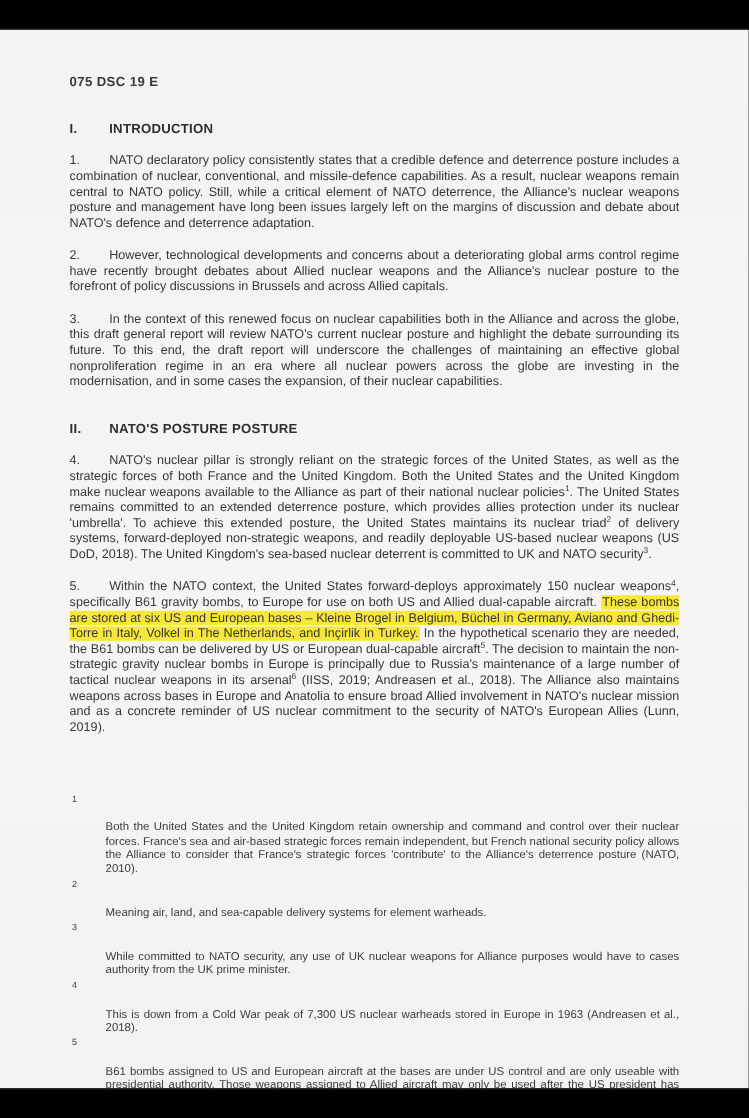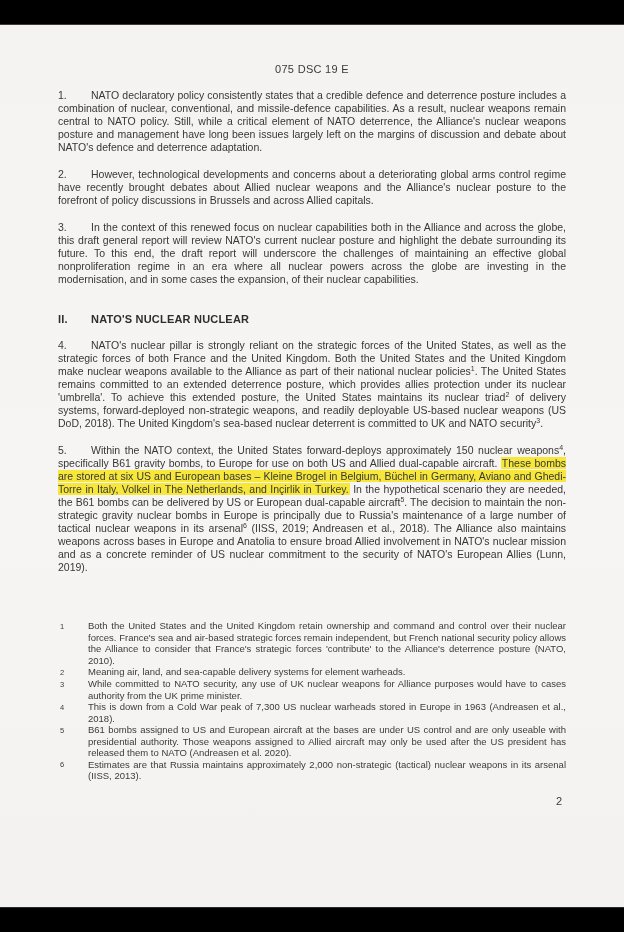--- a/index.html
+++ b/index.html
@@ -18,24 +18,25 @@
   .black-bar.bottom { bottom: 0; height: 24px; border-top: 1px solid #2a2a2a; }
   .paper {
     position: absolute; top: 25px; bottom: 25px; left: 0; right: 0;
     background: linear-gradient(180deg, #f4f3f1 0%, #f6f5f3 55%, #f3f2f0 100%);
     padding: 38px 58px 0 58px;
     box-sizing: border-box;
     overflow: hidden;
     color: #343434;
   }
   .doc-ref {
-    text-align: center;
+    text-align: left;
     font-size: 11px;
     letter-spacing: 0.3px;
     color: #3a3a3a;
+    font-weight: bold;
   }
   .heading {
     margin-top: 27px;
     font-size: 11px;
     font-weight: bold;
     color: #2e2e2e;
     letter-spacing: 0.2px;
   }
   .heading .numeral { display: inline-block; width: 33px; }
   .para {
@@ -61,41 +62,42 @@
     text-align: justify;
   }
   .fn-num {
     flex: 0 0 30px;
     width: 30px;
     font-size: 7.5px;
     padding-left: 2px;
     padding-top: 0.5px;
     box-sizing: border-box;
   }
-  .fn-text { flex: 1; }
+  .fn-text { flex: 1; margin-top: 25px; }
   .page-num {
     text-align: right;
     font-size: 11px;
     margin-top: 13px;
     padding-right: 4px;
     color: #3a3a3a;
   }
 </style>
 </head>
 <body>
 
 <div class="black-bar top"></div>
 
 <div class="paper">
   <div class="doc-ref">075 DSC 19 E</div>
   <div>
+      <div class="heading"><span class="numeral">I.</span><span class="title">INTRODUCTION</span></div>
       <p class="para"><span class="para-num">1.</span>NATO declaratory policy consistently states that a credible defence and deterrence posture includes a combination of nuclear, conventional, and missile-defence capabilities. As a result, nuclear weapons remain central to NATO policy. Still, while a critical element of NATO deterrence, the Alliance's nuclear weapons posture and management have long been issues largely left on the margins of discussion and debate about NATO's defence and deterrence adaptation.</p>
       <p class="para"><span class="para-num">2.</span>However, technological developments and concerns about a deteriorating global arms control regime have recently brought debates about Allied nuclear weapons and the Alliance's nuclear posture to the forefront of policy discussions in Brussels and across Allied capitals.</p>
       <p class="para"><span class="para-num">3.</span>In the context of this renewed focus on nuclear capabilities both in the Alliance and across the globe, this draft general report will review NATO's current nuclear posture and highlight the debate surrounding its future. To this end, the draft report will underscore the challenges of maintaining an effective global nonproliferation regime in an era where all nuclear powers across the globe are investing in the modernisation, and in some cases the expansion, of their nuclear capabilities.</p>
-      <div class="heading"><span class="numeral">II.</span><span class="title">NATO'S NUCLEAR NUCLEAR</span></div>
+      <div class="heading"><span class="numeral">II.</span><span class="title">NATO'S POSTURE POSTURE</span></div>
       <p class="para"><span class="para-num">4.</span>NATO's nuclear pillar is strongly reliant on the strategic forces of the United States, as well as the strategic forces of both France and the United Kingdom. Both the United States and the United Kingdom make nuclear weapons available to the Alliance as part of their national nuclear policies<sup class="fn-marker">1</sup>. The United States remains committed to an extended deterrence posture, which provides allies protection under its nuclear 'umbrella'. To achieve this extended posture, the United States maintains its nuclear triad<sup class="fn-marker">2</sup> of delivery systems, forward-deployed non-strategic weapons, and readily deployable US-based nuclear weapons (US DoD, 2018). The United Kingdom's sea-based nuclear deterrent is committed to UK and NATO security<sup class="fn-marker">3</sup>.</p>
       <p class="para"><span class="para-num">5.</span>Within the NATO context, the United States forward-deploys approximately 150 nuclear weapons<sup class="fn-marker">4</sup>, specifically B61 gravity bombs, to Europe for use on both US and Allied dual-capable aircraft. <span class="hl" style="background-color: rgb(246, 231, 58);">These bombs are stored at six US and European bases – Kleine Brogel in Belgium, Büchel in Germany, Aviano and Ghedi-Torre in Italy, Volkel in The Netherlands, and Inçirlik in Turkey.</span> In the hypothetical scenario they are needed, the B61 bombs can be delivered by US or European dual-capable aircraft<sup class="fn-marker">5</sup>. The decision to maintain the non-strategic gravity nuclear bombs in Europe is principally due to Russia's maintenance of a large number of tactical nuclear weapons in its arsenal<sup class="fn-marker">6</sup> (IISS, 2019; Andreasen et al., 2018). The Alliance also maintains weapons across bases in Europe and Anatolia to ensure broad Allied involvement in NATO's nuclear mission and as a concrete reminder of US nuclear commitment to the security of NATO's European Allies (Lunn, 2019).</p>
     </div>
   <div class="footnotes">
       <div class="footnote">
         <span class="fn-num">1</span>
         <span class="fn-text">Both the United States and the United Kingdom retain ownership and command and control over their nuclear forces. France's sea and air-based strategic forces remain independent, but French national security policy allows the Alliance to consider that France's strategic forces 'contribute' to the Alliance's deterrence posture (NATO, 2010).</span>
       </div>
       <div class="footnote">
         <span class="fn-num">2</span>

